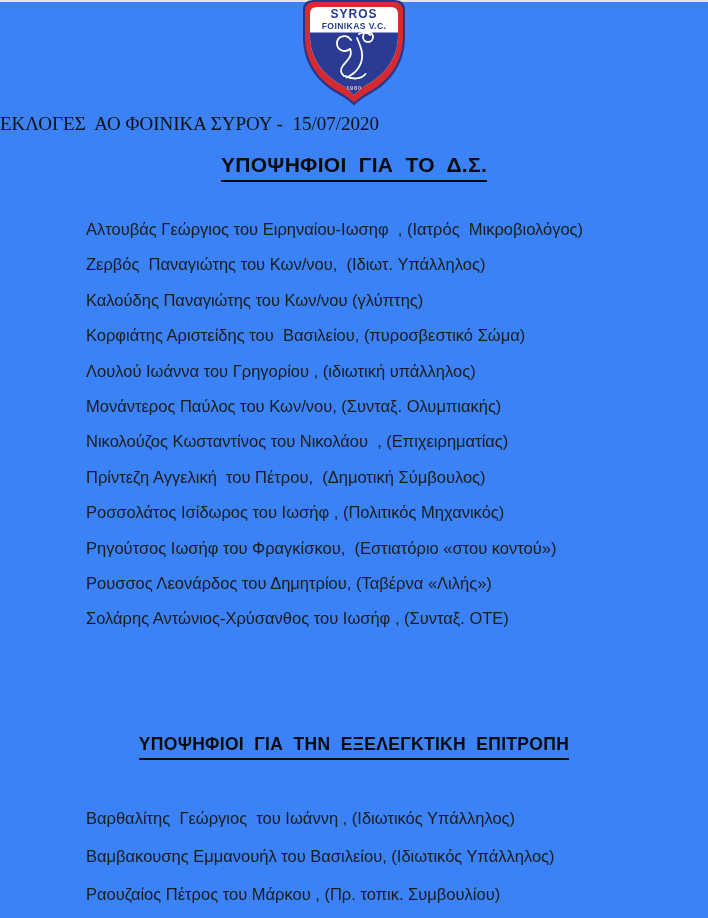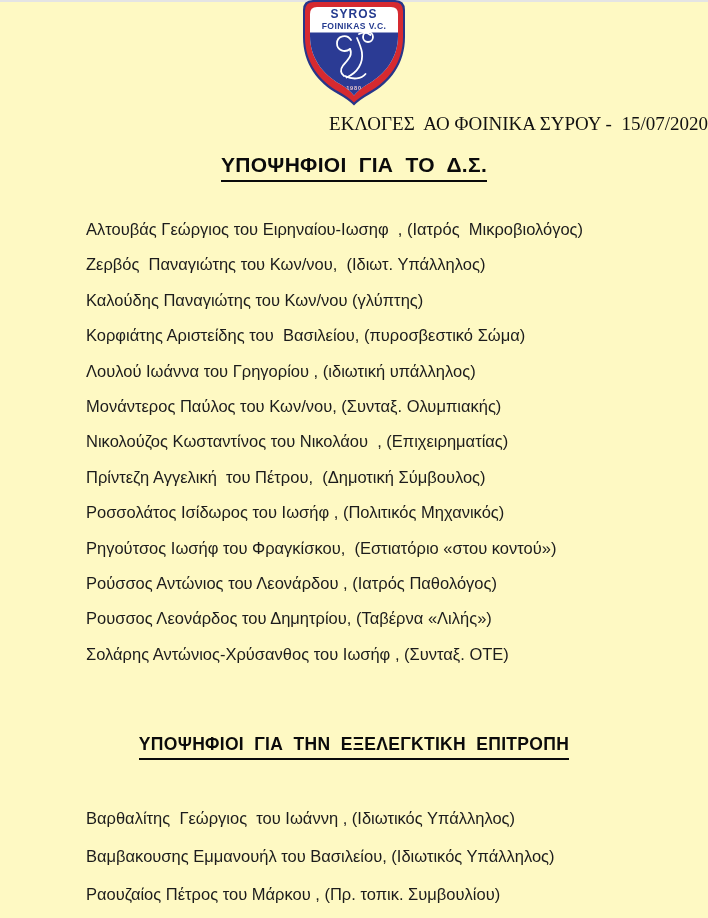--- a/index.html
+++ b/index.html
@@ -1,34 +1,34 @@
 <!DOCTYPE html>
 <html><head>
 <meta charset="utf-8">
 <style>
   html,body{margin:0;padding:0;background:#ffffff;}
   .page{
     position:relative;
     width:708px;height:918px;
-    background:#fef9c3;
+    background:#3b82f6;
     font-family:"Liberation Sans",sans-serif;
     overflow:hidden;
     text-decoration:underline;
   }
   .top-edge{
     position:absolute;top:0;left:0;width:708px;height:2px;
     background:#e4e4e4;
   }
   .logo{
     position:absolute;top:-1px;left:50%;transform:translateX(-50%);
     width:106px;height:108px;
   }
   .doc-title{
     position:absolute;top:113px;left:0;width:708px;
-    text-align:right;
+    text-align:left;
     font-family:"Liberation Serif",serif;
     font-size:19px;color:#111;
     white-space:pre-wrap;
   }
   .section-heading-wrap{
     position:absolute;left:0;width:708px;text-align:center;
   }
   .heading-1{top:153px;}
   .heading-2{top:734px;}
   .section-heading{
@@ -99,21 +99,20 @@
     <li class="entry">Αλτουβάς Γεώργιος του Ειρηναίου-Ιωσηφ  , (Ιατρός  Μικροβιολόγος)</li>
     <li class="entry">Ζερβός  Παναγιώτης του Κων/νου,  (Ιδιωτ. Υπάλληλος)</li>
     <li class="entry">Καλούδης Παναγιώτης του Κων/νου (γλύπτης)</li>
     <li class="entry">Κορφιάτης Αριστείδης του  Βασιλείου, (πυροσβεστικό Σώμα)</li>
     <li class="entry">Λουλού Ιωάννα του Γρηγορίου , (ιδιωτική υπάλληλος)</li>
     <li class="entry">Μονάντερος Παύλος του Κων/νου, (Συνταξ. Ολυμπιακής)</li>
     <li class="entry">Νικολούζος Κωσταντίνος του Νικολάου  , (Επιχειρηματίας)</li>
     <li class="entry">Πρίντεζη Αγγελική  του Πέτρου,  (Δημοτική Σύμβουλος)</li>
     <li class="entry">Ροσσολάτος Ισίδωρος του Ιωσήφ , (Πολιτικός Μηχανικός)</li>
     <li class="entry">Ρηγούτσος Ιωσήφ του Φραγκίσκου,  (Εστιατόριο «στου κοντού»)</li>
-    <li class="entry">Ρούσσος Αντώνιος του Λεονάρδου , (Ιατρός Παθολόγος)</li>
     <li class="entry">Ρουσσος Λεονάρδος του Δημητρίου, (Ταβέρνα «Λιλής»)</li>
     <li class="entry">Σολάρης Αντώνιος-Χρύσανθος του Ιωσήφ , (Συνταξ. ΟΤΕ)</li>
   </ul>
 
   <div class="section-heading-wrap heading-2">
     <span class="section-heading">ΥΠΟΨΗΦΙΟΙ  ΓΙΑ  ΤΗΝ  ΕΞΕΛΕΓΚΤΙΚΗ  ΕΠΙΤΡΟΠΗ</span>
   </div>
 
   <ul class="candidate-list list-2">
     <li class="entry">Βαρθαλίτης  Γεώργιος  του Ιωάννη , (Ιδιωτικός Υπάλληλος)</li>

